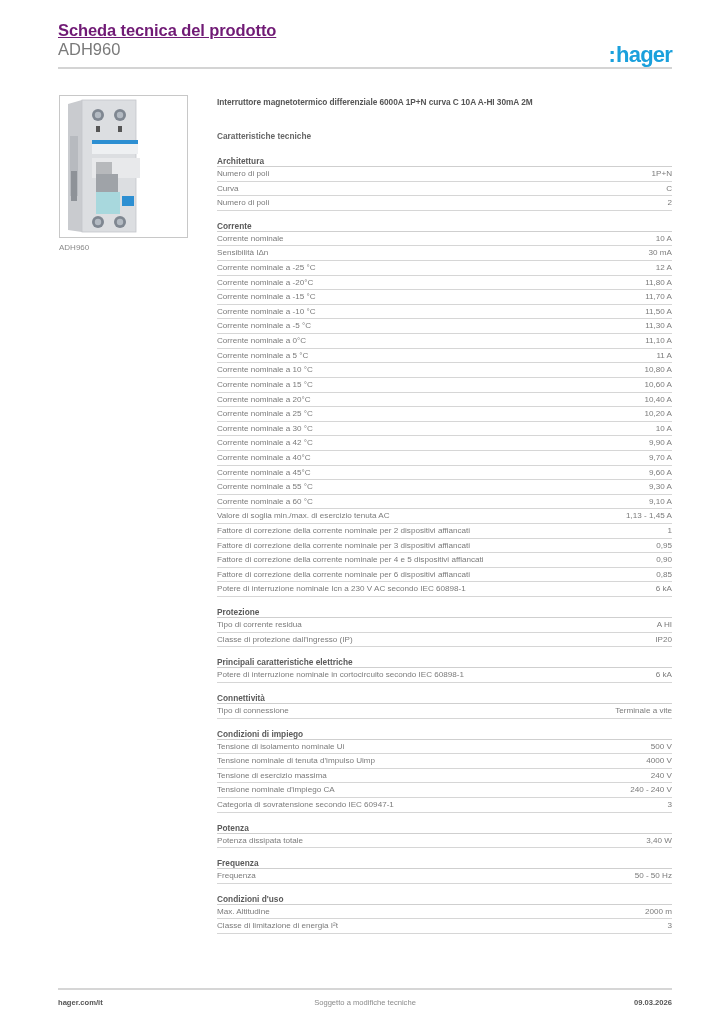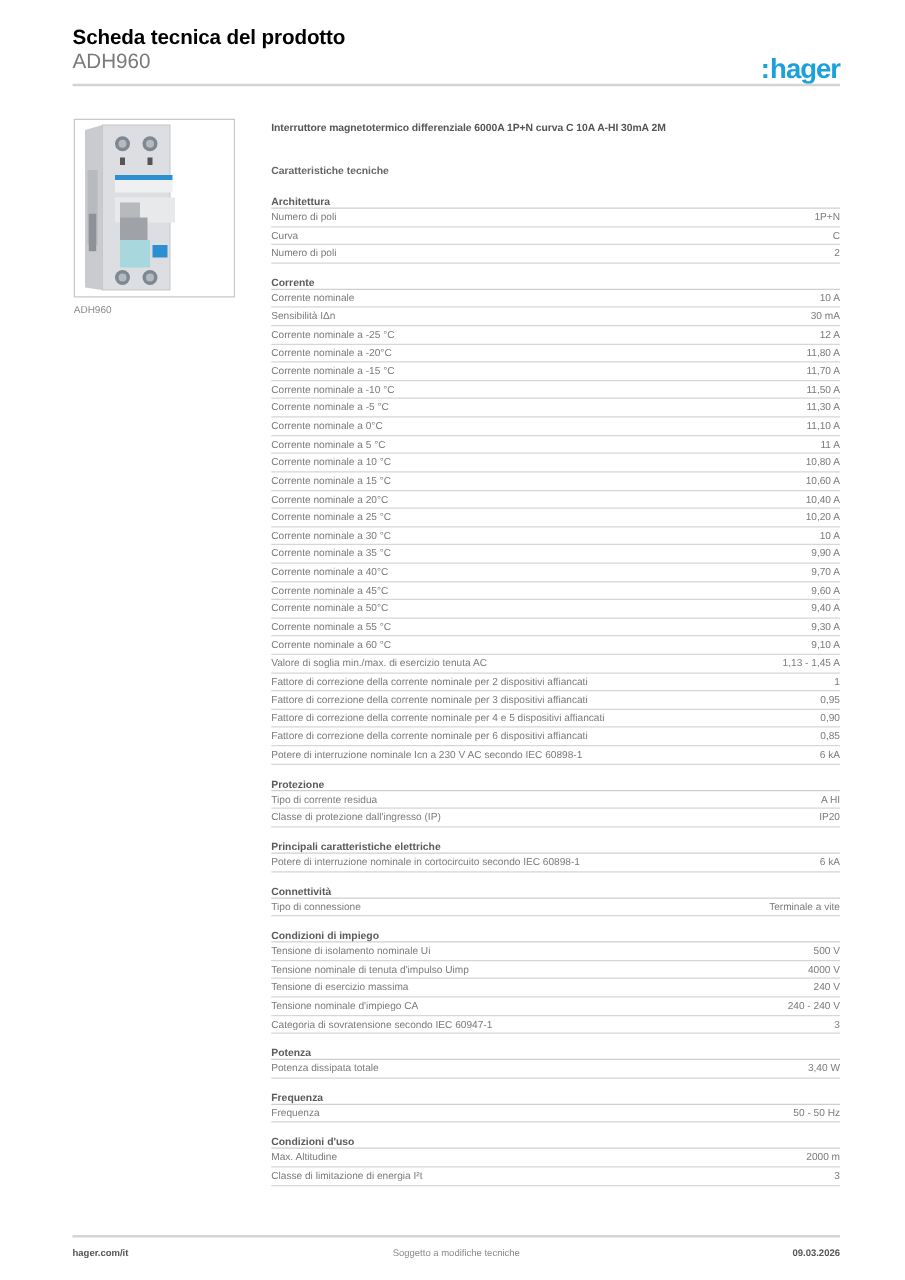--- a/index.html
+++ b/index.html
@@ -1,20 +1,20 @@
 <!DOCTYPE html>
 <html><head>
 <meta charset="utf-8">
 <style>
   * { margin: 0; padding: 0; box-sizing: border-box; }
   html, body { width: 724px; height: 1024px; background: #ffffff; overflow: hidden; }
   body { position: relative; font-family: "Liberation Sans", sans-serif; color: #6e6e6e; }
 
   .header { position: absolute; left: 58px; top: 20px; width: 614px; }
-  .doc-title { font-size: 16.5px; font-weight: bold; color: #000000; line-height: 20px; letter-spacing: -0.1px; }
+  .doc-title { font-size: 16.5px; font-weight: bold; color: #701a75; line-height: 20px; letter-spacing: -0.1px; text-decoration: underline; }
   .doc-code { font-size: 16.5px; color: #7a7a7a; line-height: 18px; }
   .logo { position: absolute; right: 0; top: 10px; font-size: 22px; font-weight: bold; color: #1aa0dc; letter-spacing: -0.8px; line-height: 24px; margin-top: 13px; }
   .logo .colon { font-size: 22px; margin-right: 1px; }
   .header-rule { position: absolute; left: 58px; top: 67px; width: 614px; height: 2px; background: #d4d4d4; }
 
   .product-image { position: absolute; left: 59px; top: 95px; width: 129px; height: 143px; border: 1px solid #c8c8c8; background: #fff; overflow: hidden; }
   .image-caption { position: absolute; left: 59px; top: 243px; font-size: 8px; color: #8a8a8a; }
 
   .content { position: absolute; left: 217px; top: 96px; width: 455px; }
   .product-desc { font-size: 8.3px; font-weight: bold; color: #555; line-height: 12px; height: 12px; letter-spacing: -0.05px; }
@@ -153,34 +153,30 @@
         </div>
         <div class="row">
           <span class="k">Corrente nominale a 25 °C</span>
           <span class="v">10,20 A</span>
         </div>
         <div class="row">
           <span class="k">Corrente nominale a 30 °C</span>
           <span class="v">10 A</span>
         </div>
         <div class="row">
-          <span class="k">Corrente nominale a 35 °C</span>
+          <span class="k">Corrente nominale a 42 °C</span>
           <span class="v">9,90 A</span>
         </div>
         <div class="row">
           <span class="k">Corrente nominale a 40°C</span>
           <span class="v">9,70 A</span>
         </div>
         <div class="row">
           <span class="k">Corrente nominale a 45°C</span>
           <span class="v">9,60 A</span>
-        </div>
-        <div class="row">
-          <span class="k">Corrente nominale a 50°C</span>
-          <span class="v">9,40 A</span>
         </div>
         <div class="row">
           <span class="k">Corrente nominale a 55 °C</span>
           <span class="v">9,30 A</span>
         </div>
         <div class="row">
           <span class="k">Corrente nominale a 60 °C</span>
           <span class="v">9,10 A</span>
         </div>
         <div class="row">

